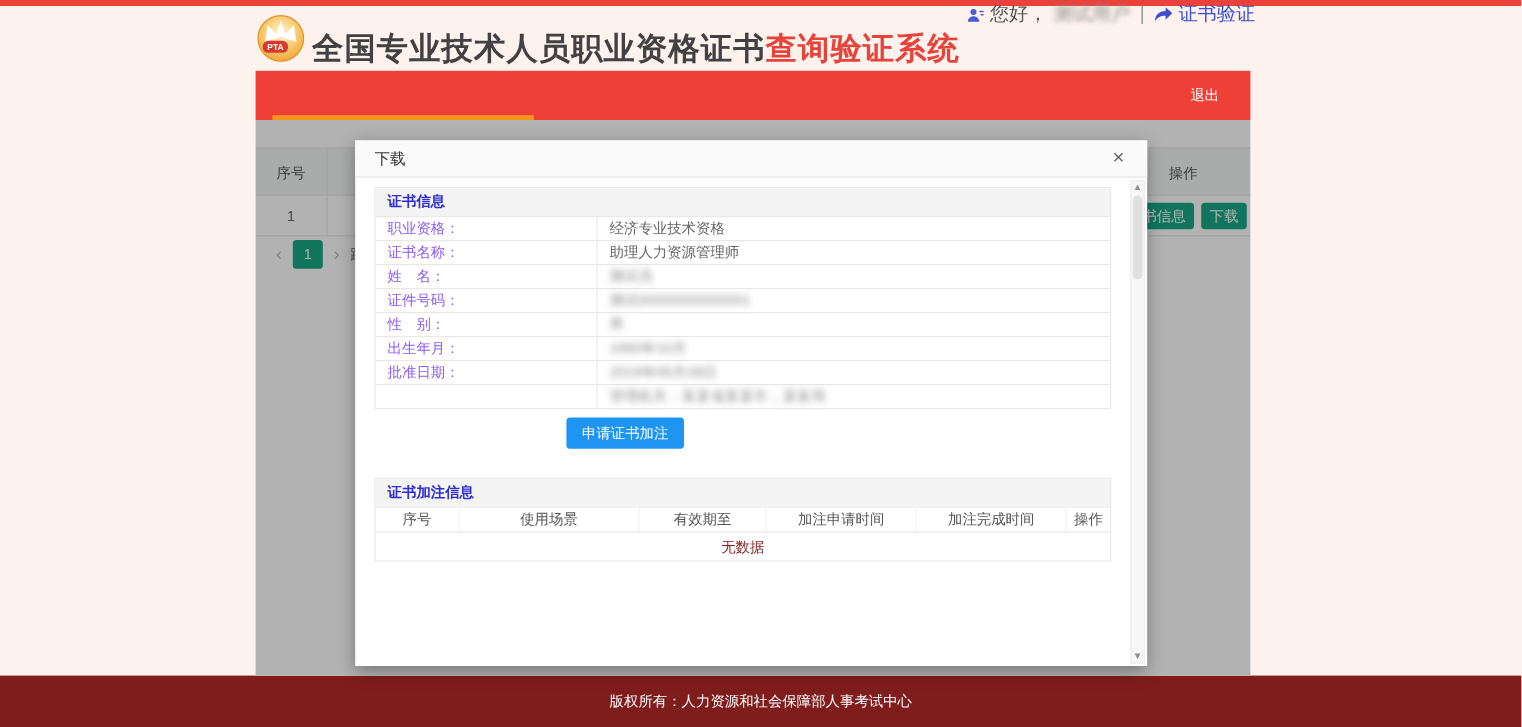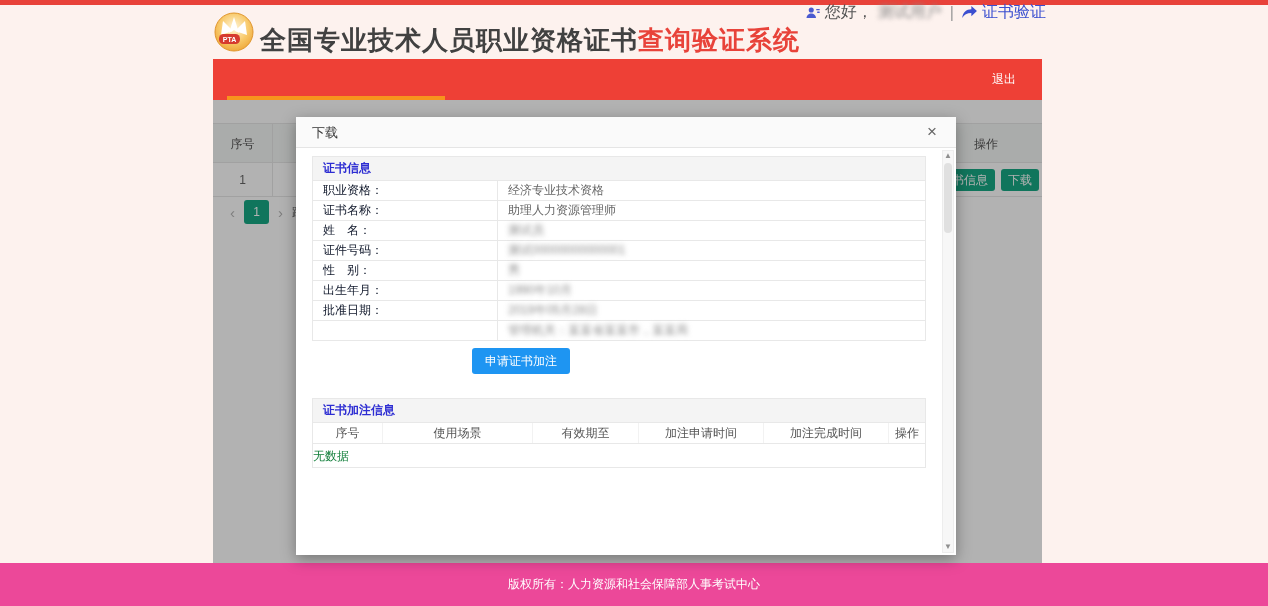--- a/index.html
+++ b/index.html
@@ -48,41 +48,41 @@
   
   .scrollbar { position:absolute; right:2px; top:33px; bottom:2px; width:12px; background:#f7f7f7; border:1px solid #ededed; z-index:4; }
   .sb-arrow { position:absolute; left:0; width:10px; height:10px; font-size:8px; line-height:10px; text-align:center; color:#8f8f8f; cursor:pointer; }
   .sb-up { top:0; } .sb-down { bottom:0; }
   .sb-thumb { position:absolute; left:1px; top:12px; width:8px; height:70px; background:#e0e0e0; border-radius:4px; cursor:grab; }
   
   .section-box { border:1px solid #e8e8e8; }
   .section-band { height:23px; line-height:22px; background:#f4f4f4; padding-left:10px; }
   .section-band span { color:#2d2dd2; font-weight:bold; font-size:12px; }
   .info-row { display:flex; border-top:1px solid #e8e8e8; min-height:19px; }
-  .info-label { width:185px; padding:2px 0 2px 10px; color:#0f172a; border-right:1px solid #e8e8e8; line-height:15px; }
+  .info-label { width:185px; padding:2px 0 2px 10px; color:#8b5cf6; border-right:1px solid #e8e8e8; line-height:15px; }
   .info-value { flex:1; padding:2px 0 2px 10px; color:#666; line-height:15px; }
   .masked { filter:blur(2.5px); color:#8d8d8d; }
   .masked-sm { filter:blur(2px); color:#8d8d8d; }
   .photo-row { min-height:64px; align-items:flex-start; }
   .photo { width:46px; height:56px; margin:3px 0 3px 0; background:#dcd9d5; position:relative; overflow:hidden; filter:blur(1.3px); }
   .photo .hair { position:absolute; left:9px; top:3px; width:28px; height:25px; background:#2d2622; border-radius:50% 50% 46% 46%; }
   .photo .face { position:absolute; left:13px; top:9px; width:20px; height:22px; background:#e6b494; border-radius:46%; }
   .photo .glasses { position:absolute; left:14px; top:16px; width:18px; height:4px; background:#3a3330; border-radius:2px; }
   .photo .torso { position:absolute; left:3px; top:33px; width:40px; height:23px; background:#cdd5dd; border-radius:9px 9px 0 0; }
   
   .apply-btn { display:block; margin:7px 0 0 160px; height:26px; padding:0 13px; background:#1e95f2; color:#fff; font-size:12px; border:none; border-radius:3px; cursor:pointer; font-family:inherit; }
   
   .ann-box { margin-top:24px; }
   .ann-head { display:flex; border-top:1px solid #e8e8e8; height:21px; line-height:21px; color:#555; text-align:center; }
   .ann-head div { border-right:1px solid #f2f2f2; }
   .ann-head div:last-child { border-right:none; }
   .ac1 { width:70px; } .ac2 { width:150px; } .ac3 { width:106px; } .ac4 { width:125px; } .ac5 { width:125px; } .ac6 { flex:1; }
-  .ann-empty { border-top:1px solid #e8e8e8; height:24px; line-height:24px; text-align:left; color:#15803d; }
-  
-  .footer { position:absolute; left:0; top:563px; width:1268px; height:43px; background:#ec4899; color:#fff; text-align:center; line-height:43px; font-size:12px; }
+  .ann-empty { border-top:1px solid #e8e8e8; height:24px; line-height:24px; text-align:center; color:#7f1d1d; }
+  
+  .footer { position:absolute; left:0; top:563px; width:1268px; height:43px; background:#7f1d1d; color:#fff; text-align:center; line-height:43px; font-size:12px; }
 </style>
 </head>
 <body>
 
 <div class="topline"></div>
 
 <div class="logo">
   <svg viewBox="0 0 40 40" width="40" height="40">
     <defs>
       <radialGradient id="lg" cx="50%" cy="38%" r="70%">

